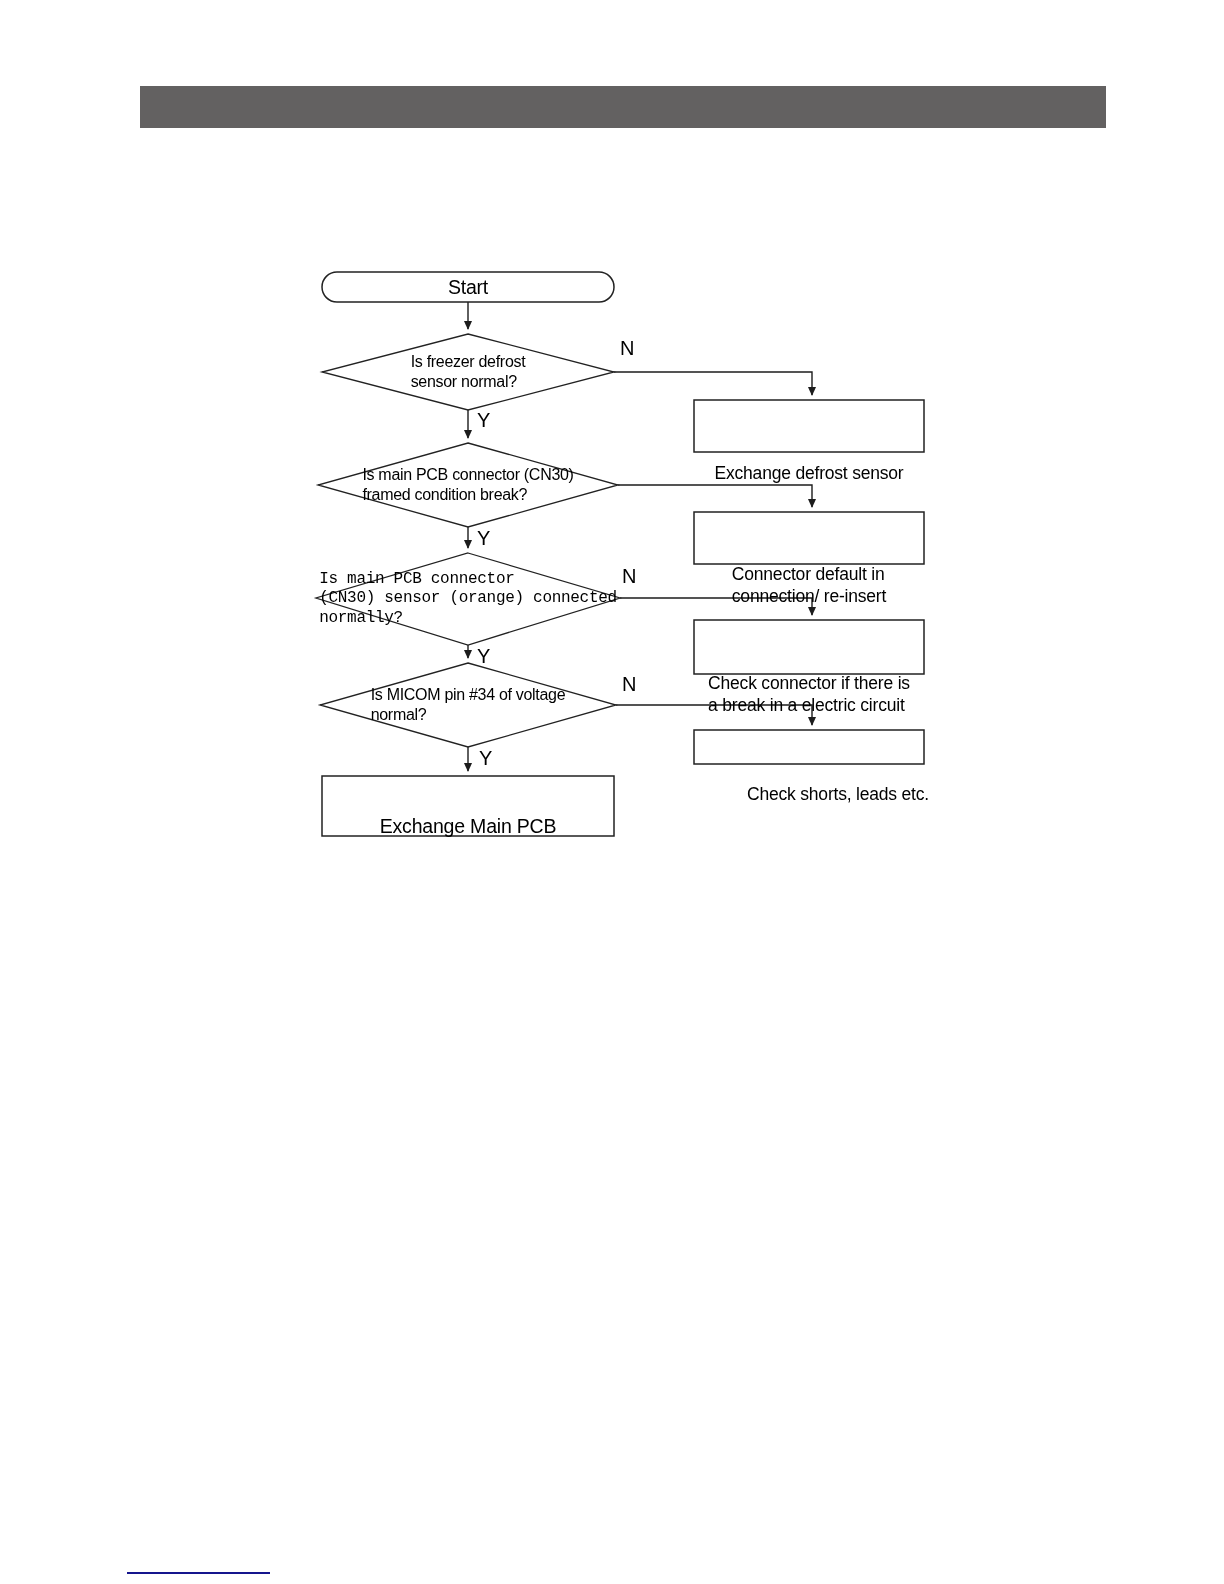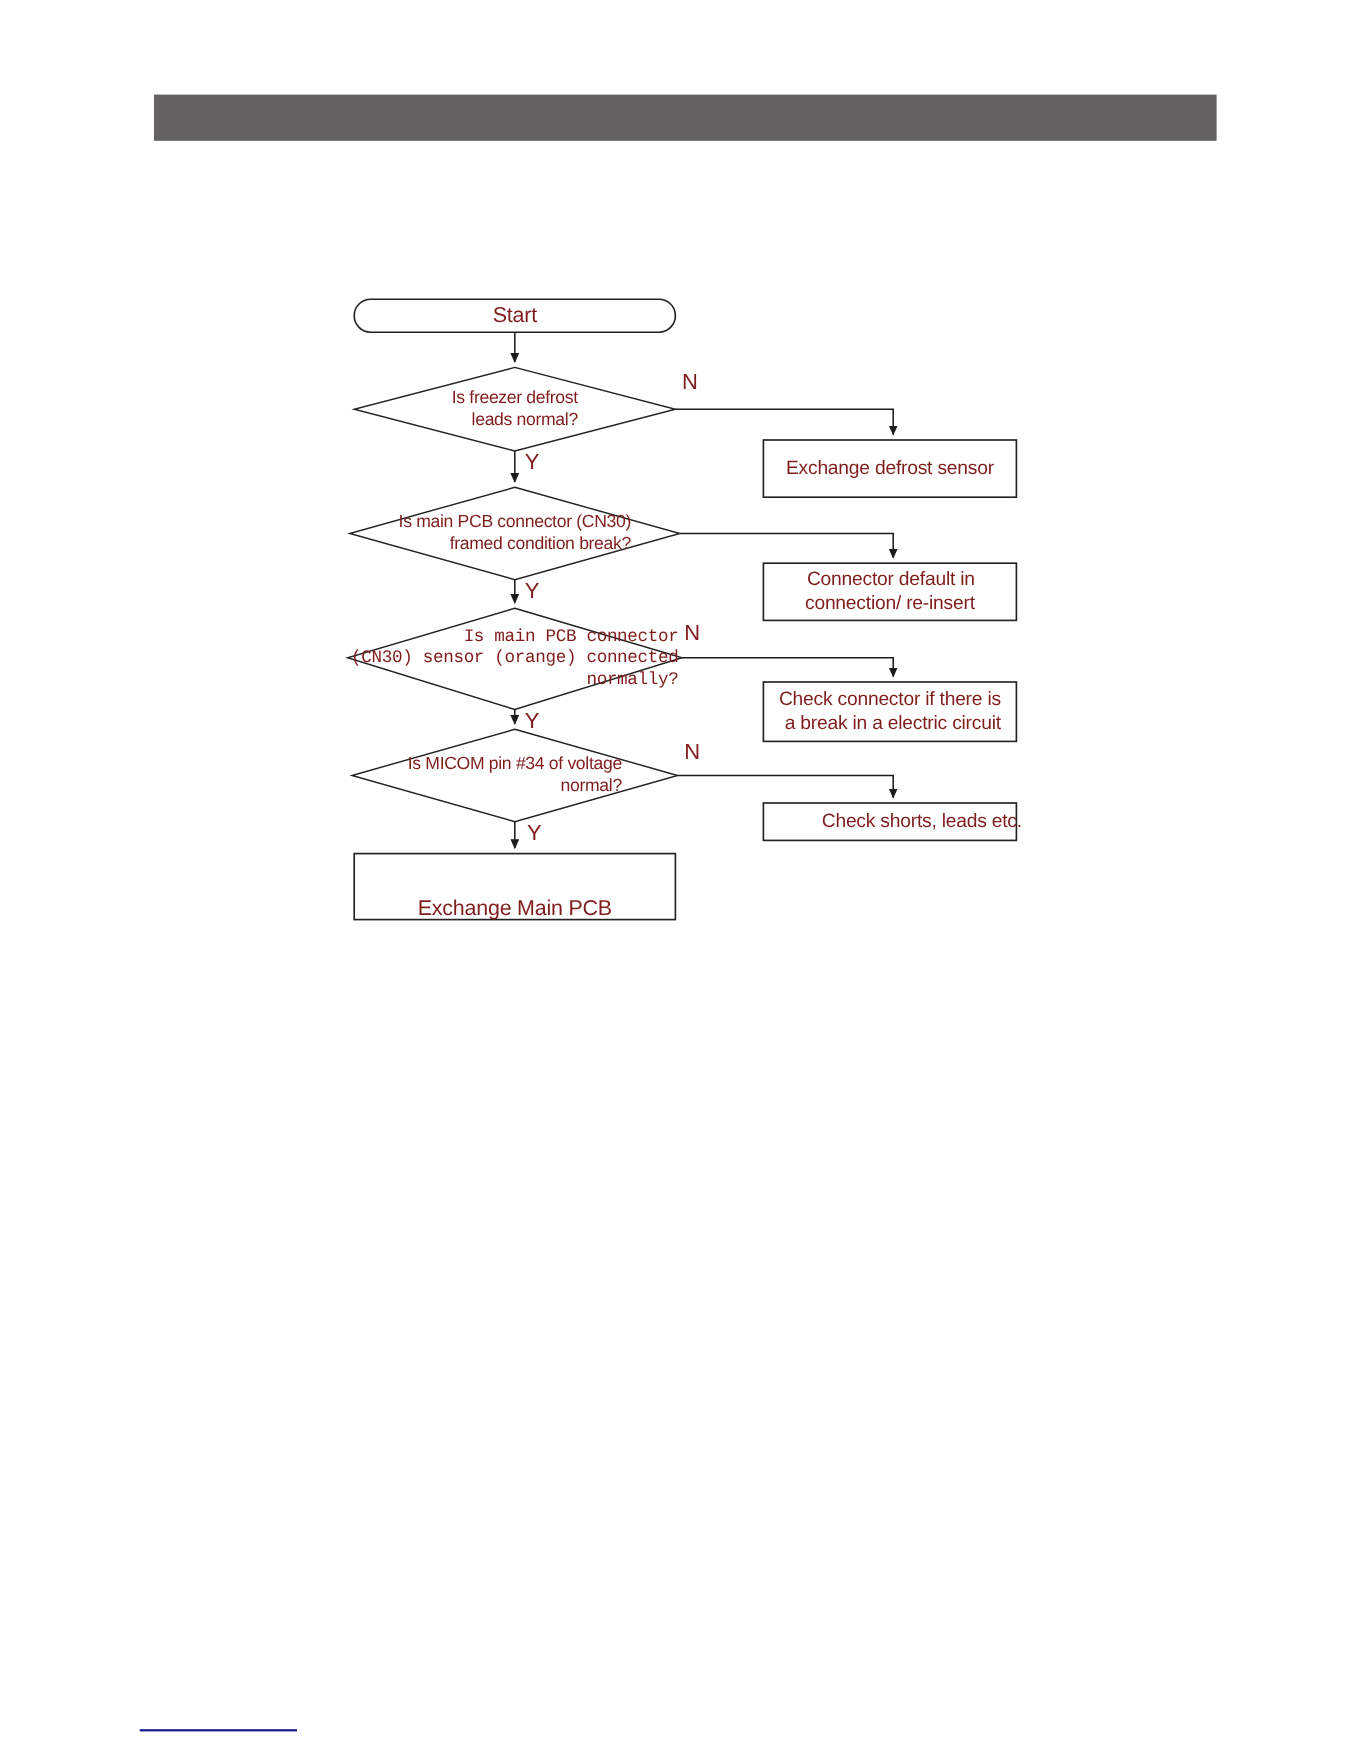--- a/index.html
+++ b/index.html
@@ -17,27 +17,27 @@
     left: 140px; top: 86px;
     width: 966px; height: 42px;
     background: #636161;
   }
   .flow-svg { position: absolute; left: 0; top: 0; }
   .flow-label {
     position: absolute;
     display: flex;
     align-items: center;
     justify-content: center;
-    text-align: right;
+    text-align: left;
     white-space: pre-line;
-    color: #7f1d1d;
+    color: #000000;
     pointer-events: none;
   }
   .q        { font-size: 16px;  letter-spacing: -0.3px; line-height: 1.22; }
-  .action   { font-size: 17.5px; letter-spacing: -0.2px; line-height: 1.25; }
+  .action   { font-size: 17.5px; letter-spacing: -0.2px; line-height: 1.25; margin-top: 48px; }
   .terminal { font-size: 19.5px; letter-spacing: -0.2px; }
   .yn       { font-size: 20px; justify-content: flex-start; align-items: flex-start; }
   .footer-rule {
     position: absolute;
     left: 127px; top: 1572px;
     width: 143px; height: 2px;
     background: #15158d;
   }
 </style>
 </head>
@@ -76,21 +76,21 @@
       <rect x="694" y="512" width="230" height="52"></rect>
       <rect x="694" y="620" width="230" height="54"></rect>
       <rect x="694" y="730" width="230" height="34"></rect>
       <rect x="322" y="776" width="292" height="60"></rect>
     </g>
   </svg>
 
   <div class="flow-label terminal" style="left:322px; top:272px; width:292px; height:30px;">Start</div>
 
   <div class="flow-label q" style="left:322px; top:334px; width:292px; height:76px;">Is freezer defrost
-leads normal?</div>
+sensor normal?</div>
   <div class="flow-label q" style="left:318px; top:443px; width:300px; height:84px;">Is main PCB connector (CN30)
 framed condition break?</div>
   <div class="flow-label q" style="left:316px; top:553px; width:304px; height:92px;font-family:Liberation Mono, monospace;">Is main PCB connector
 (CN30) sensor (orange) connected
 normally?</div>
   <div class="flow-label q" style="left:320px; top:663px; width:296px; height:84px;">Is MICOM pin #34 of voltage
 normal?</div>
 
   <div class="flow-label action" style="left:694px; top:400px; width:230px; height:52px;">Exchange defrost sensor</div>
   <div class="flow-label action" style="left:694px; top:620px; width:230px; height:54px;">Check connector if there is

